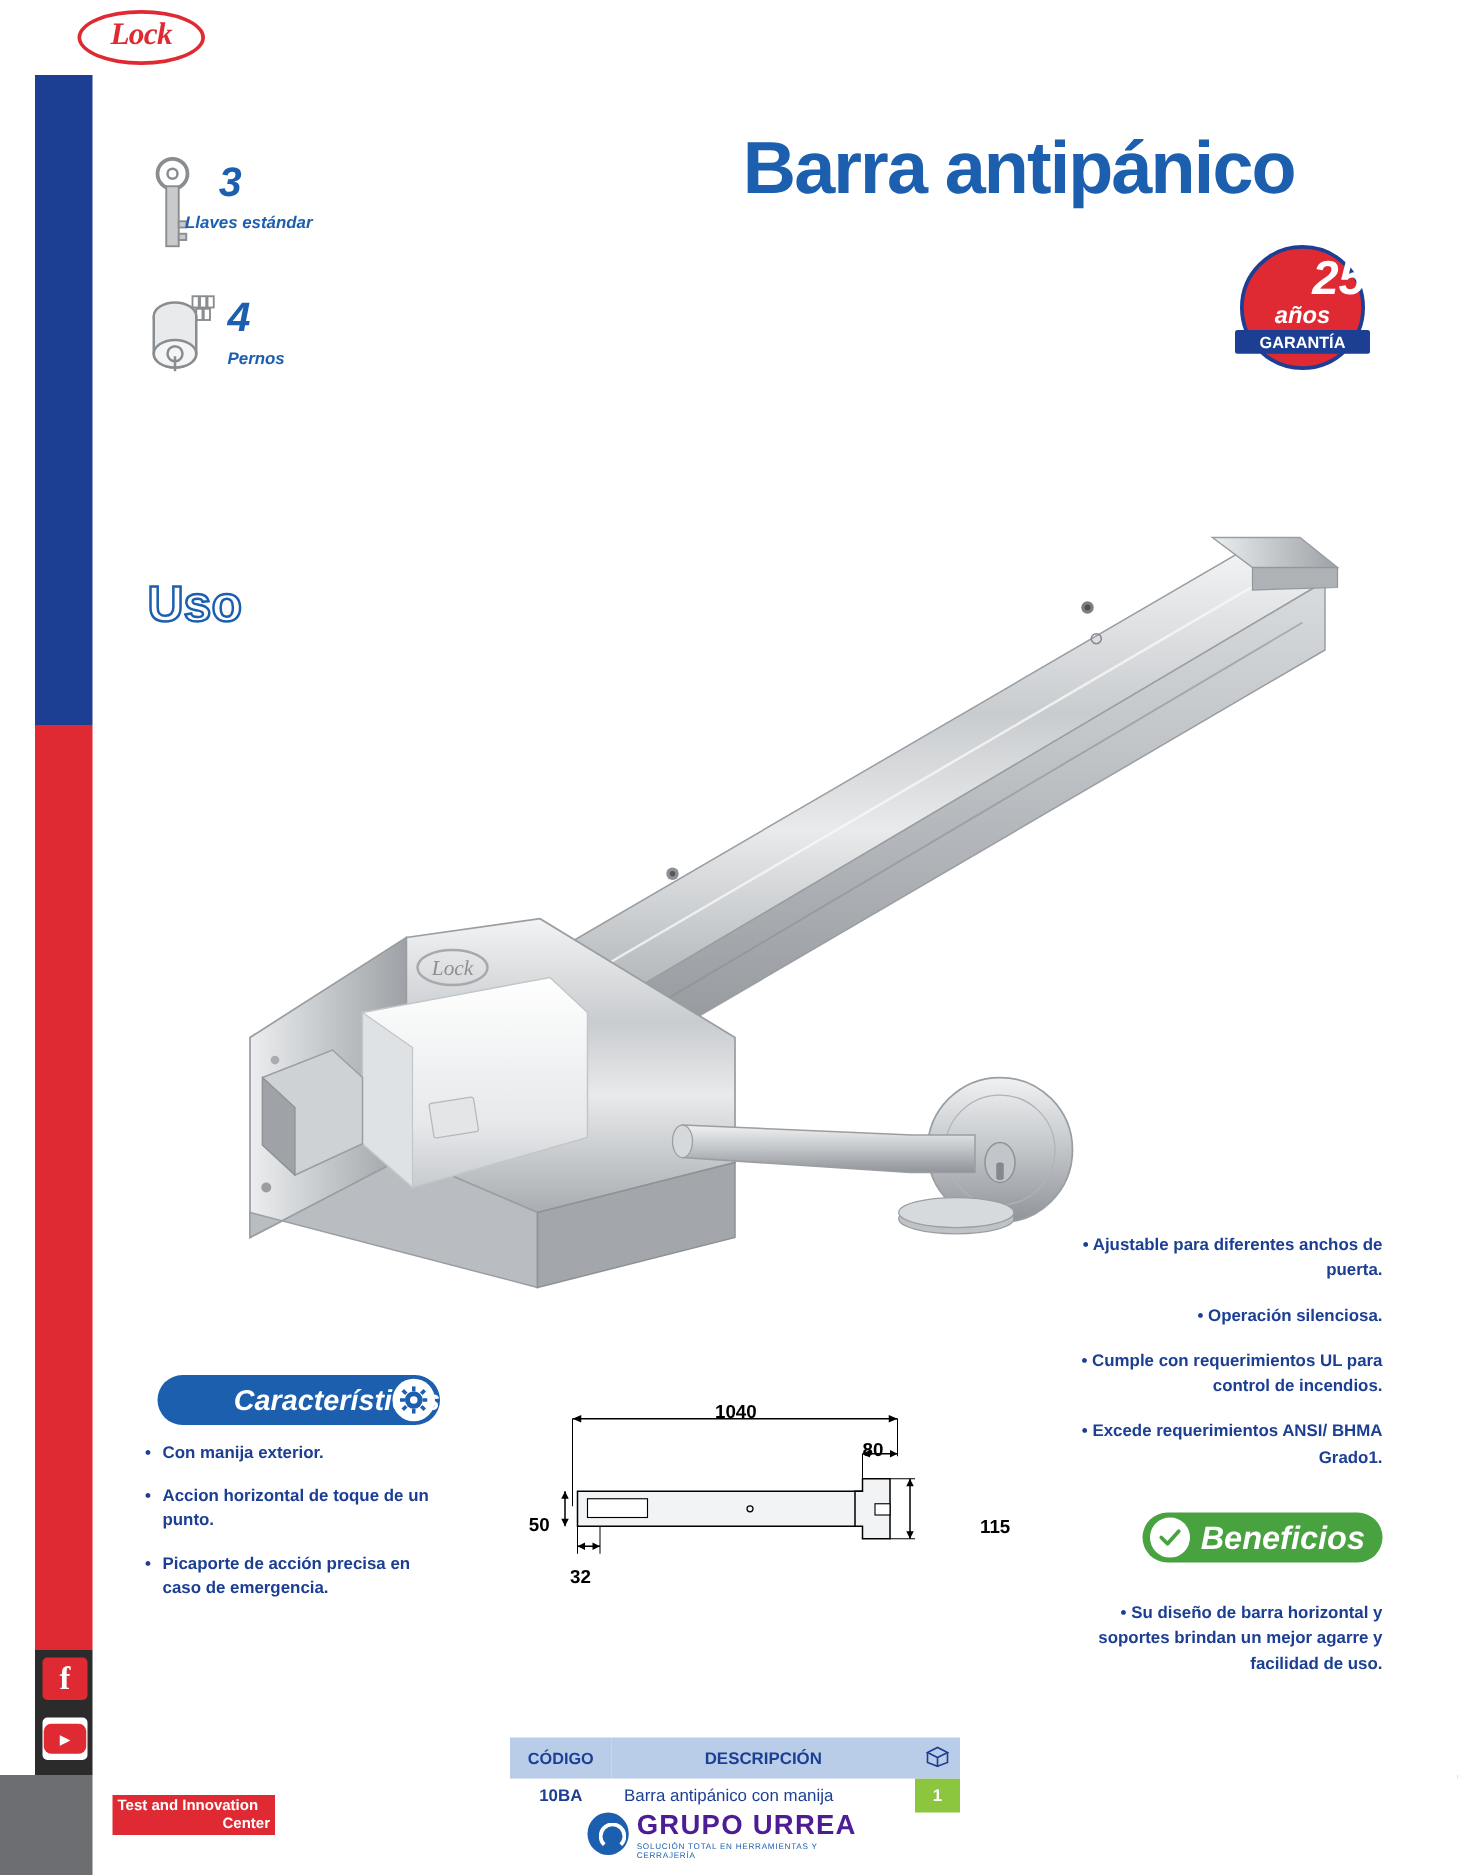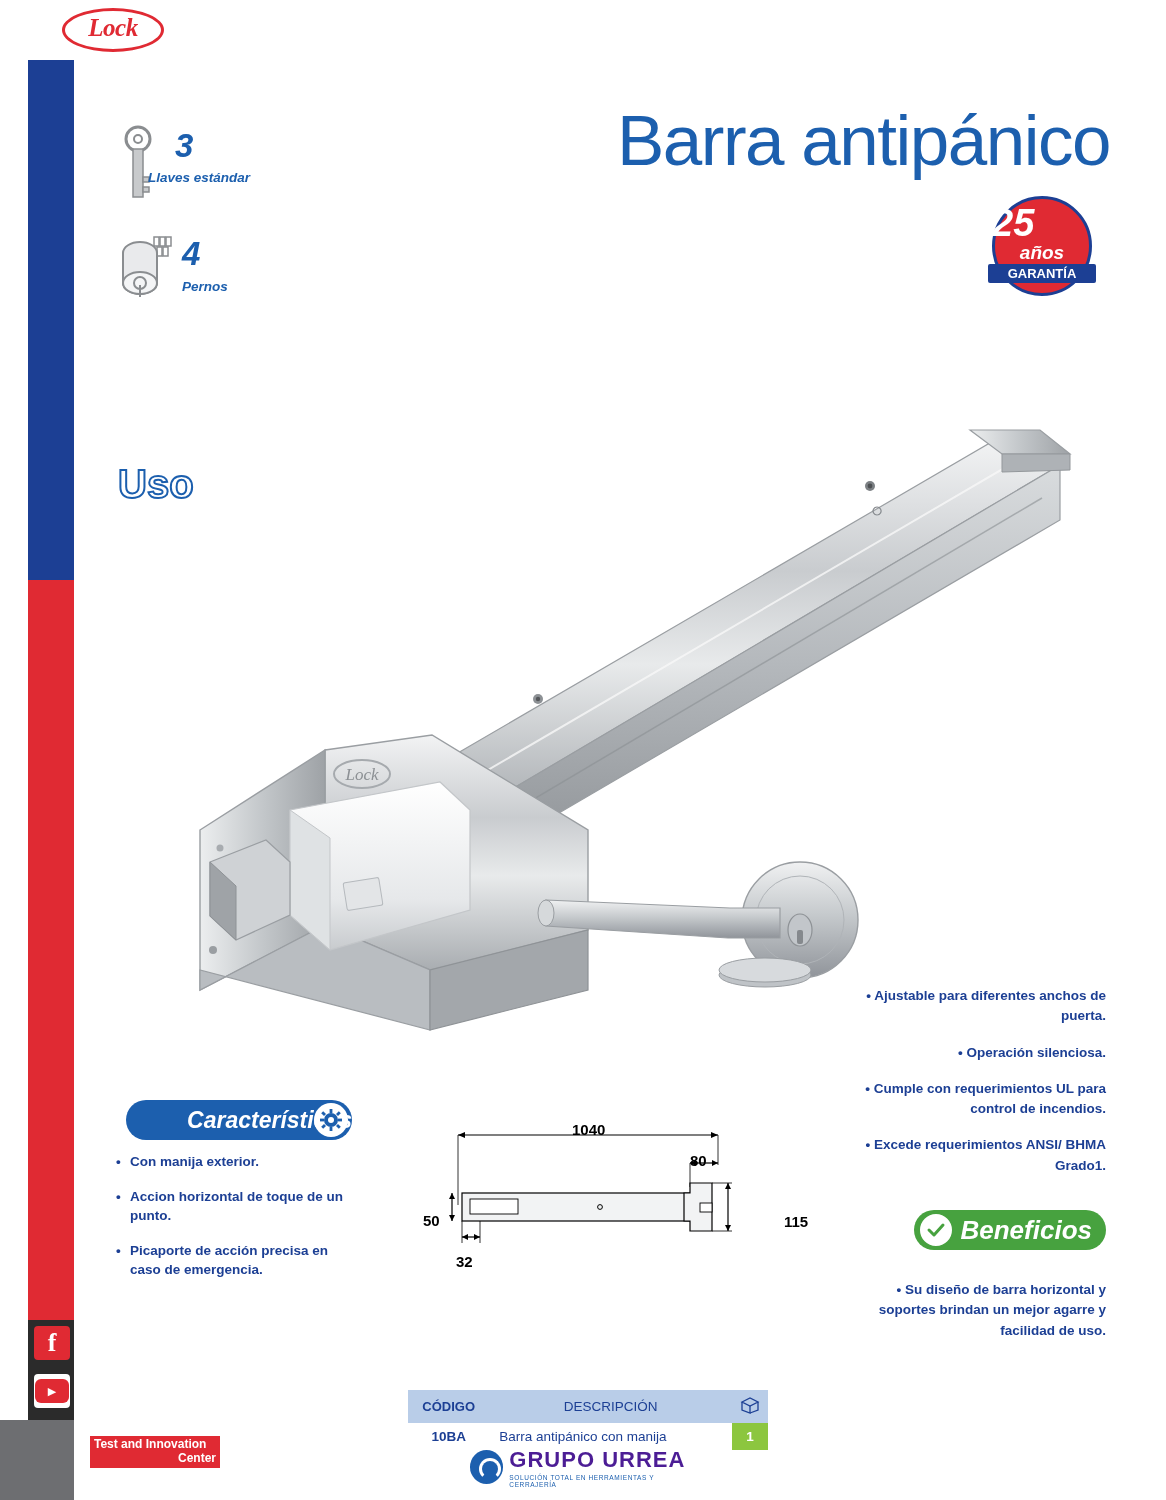--- a/index.html
+++ b/index.html
@@ -60,23 +60,23 @@
     font-weight: bold;
     font-size: 25px;
     color: #e02a33;
     letter-spacing: -0.5px;
   }
 
   
   .title {
     position: absolute; left: 520px; top: 100px;
     width: 590px;
-    text-align: right;
-    font-size: 71px;
-    font-weight: normal;
+    text-align: center;
+    font-size: 59px;
+    font-weight: bold;
     color: #1c5fae;
     letter-spacing: -1.5px;
   }
 
   
   .spec { position: absolute; }
   .spec .num {
     position: absolute;
     font-size: 33px; font-weight: bold; font-style: italic;
     color: #1c5fae;
@@ -100,21 +100,21 @@
   }
   .badge25 .circ {
     position: absolute; left: 4px; top: 0px;
     width: 100px; height: 100px;
     border-radius: 50%;
     background: #e02a33;
     border: 3px solid #1c3f94;
   }
   .badge25 .twentyfive {
     position: absolute; left: 4px; top: 6px; width: 100px;
-    text-align: left;
+    text-align: right;
     font-size: 38px; font-weight: bold; font-style: italic;
     color: #ffffff;
   }
   .badge25 .anos {
     position: absolute; left: 4px; top: 46px; width: 100px;
     text-align: center;
     font-size: 19px; font-weight: bold; font-style: italic;
     color: #ffffff;
   }
   .badge25 .gar {
@@ -235,21 +235,21 @@
   }
   .tbl table { border-collapse: collapse; width: 360px; }
   .tbl th {
     background: #b9cde8;
     color: #1c3f94;
     font-size: 13px;
     font-weight: bold;
     padding: 6px 4px;
     text-align: center;
   }
-  .tbl th.desc { font-weight: normal; font-size: 13.5px; }
+  .tbl th.desc { font-weight: bold; font-size: 13.5px; }
   .tbl td {
     font-size: 13.5px;
     color: #1c3f94;
     padding: 6px 4px;
     text-align: center;
     background: #ffffff;
   }
   .tbl td.code { font-weight: bold; }
   .tbl td.desc { text-align: left; padding-left: 10px; font-weight: normal; }
   .tbl td.qty { background: #8cc63f; color: #ffffff; font-weight: bold; width: 36px; }

